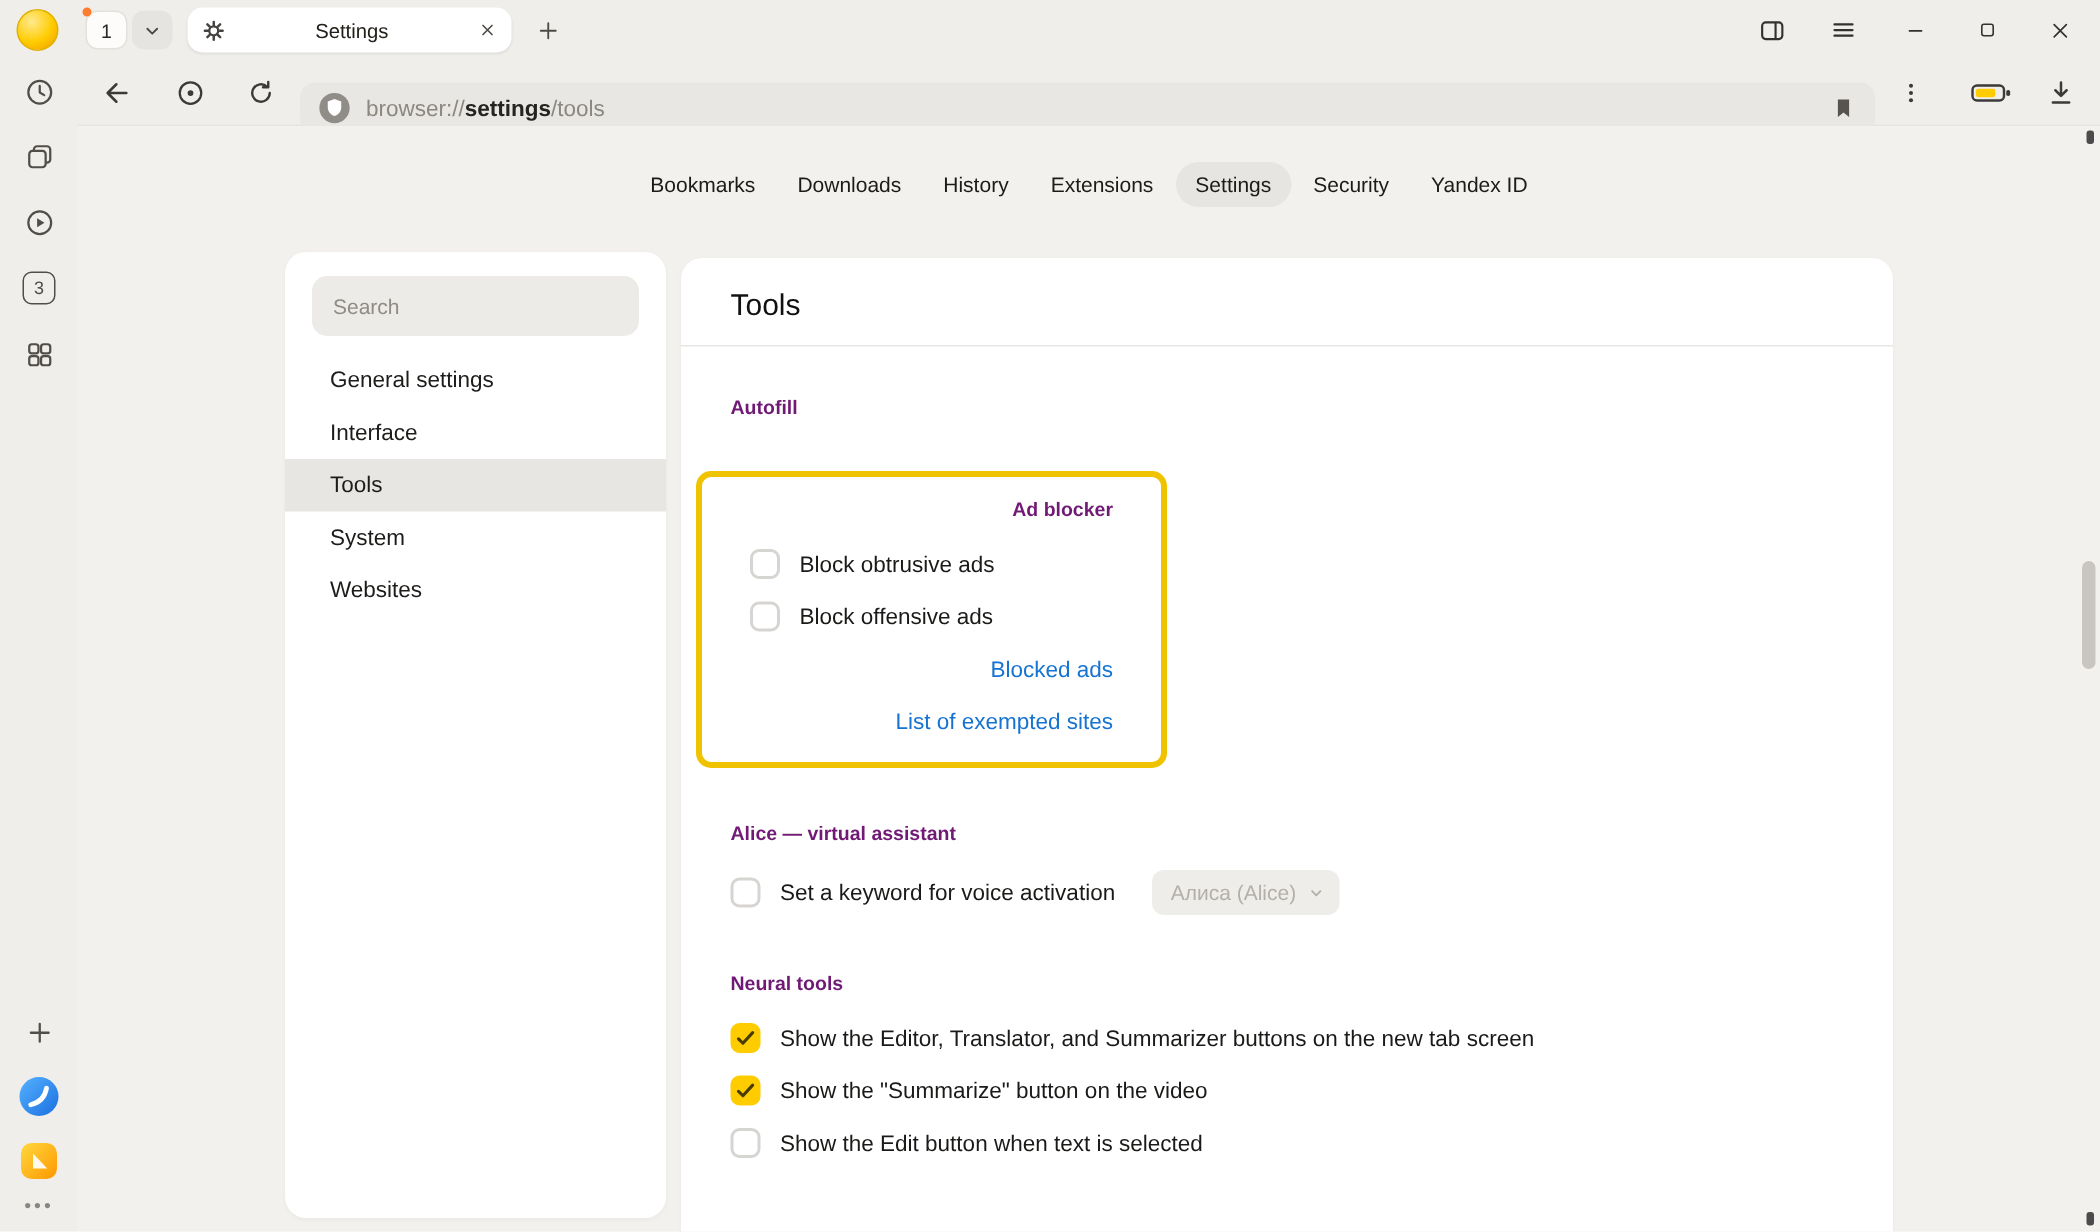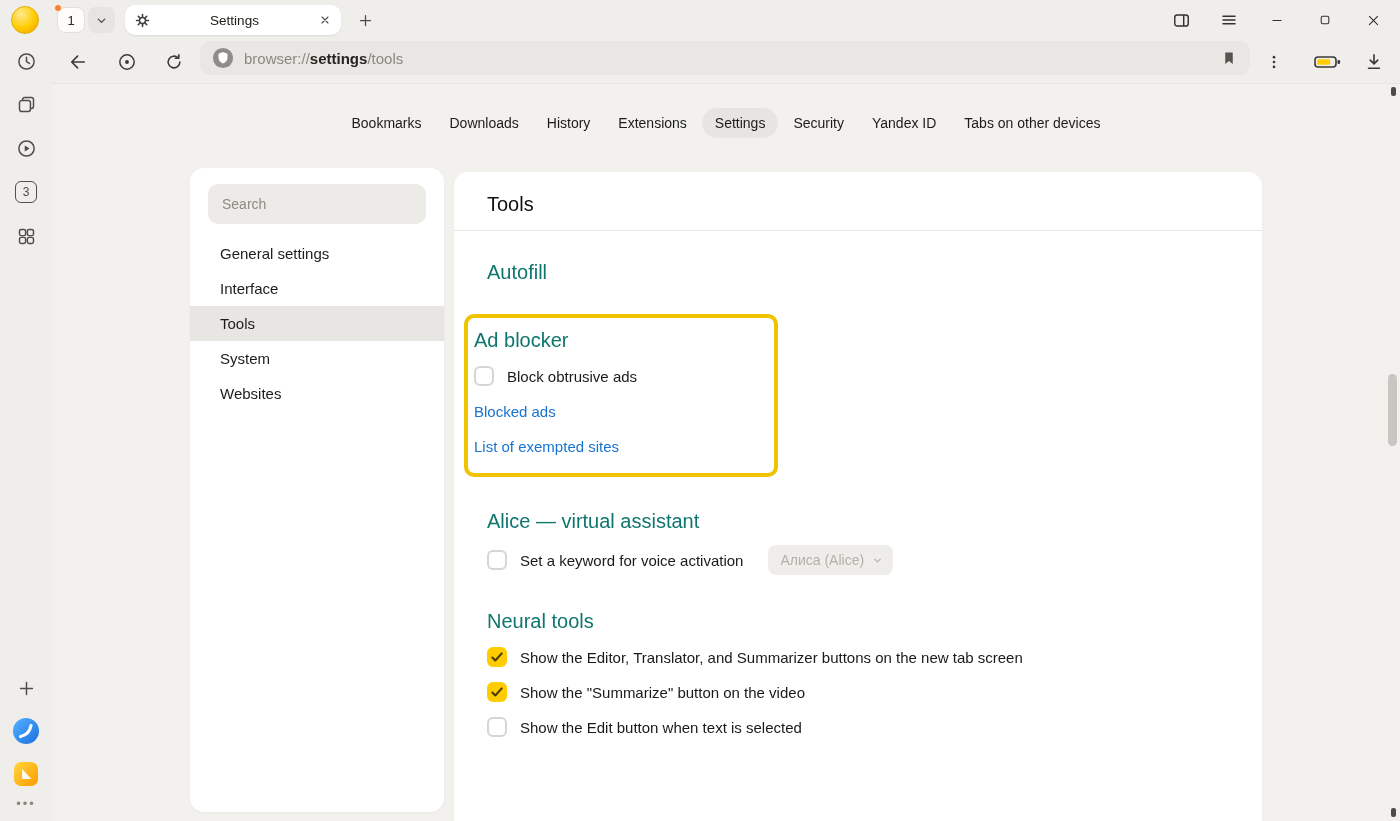--- a/index.html
+++ b/index.html
@@ -30,21 +30,21 @@
     border-radius:10px; display:flex; align-items:center; padding:0 10px;
     box-shadow:0 1px 2px rgba(0,0,0,.08); }
   .tab-active .tab-title { flex:1; text-align:center; font-size:13.5px; color:#222019; }
   .newtab-btn { position:absolute; left:352px; top:7px; width:27px; height:26px;
     display:flex; align-items:center; justify-content:center; border-radius:8px; }
   .win-btn { position:absolute; top:6px; width:30px; height:28px; display:flex; align-items:center; justify-content:center; }
 
   
   .toolbar { position:absolute; top:40px; left:52px; width:1348px; height:44px; border-bottom:1px solid #e7e5e1; }
   .tool-btn { position:absolute; top:10px; width:24px; height:24px; display:flex; align-items:center; justify-content:center; }
-  .urlbar { position:absolute; left:148px; top:1px; width:1050px; height:34px; background:#e9e7e3;
+  .urlbar { position:absolute; left:148px; top:15px; width:1050px; height:34px; background:#e9e7e3;
     border-radius:10px; display:flex; align-items:center; padding:0 12px; }
   .url-text { margin-left:10px; flex:1; font-size:15px; white-space:nowrap; }
   .url-scheme, .url-path { color:#8b8781; }
   .url-host { color:#262420; font-weight:600; }
 
   
   .rail { position:absolute; left:0; top:40px; width:52px; height:781px; }
   .rail-item { position:absolute; left:12px; width:28px; height:28px; display:flex; align-items:center; justify-content:center; color:#514e49; }
   .tab-stack-badge { width:22px; height:22px; border:1.7px solid #514e49; border-radius:6px;
     display:flex; align-items:center; justify-content:center; font-size:12px; color:#514e49; }
@@ -66,32 +66,32 @@
   .side-list { margin-top:12px; }
   .side-item { height:35px; display:flex; align-items:center; padding:0 30px; font-size:15px; color:#1d1c1a; cursor:pointer; }
   .side-item.selected { background:#e8e6e3; }
 
   .main-card { position:absolute; left:402px; top:88px; width:808px; height:760px; background:#fff;
     border-radius:14px; box-shadow:0 1px 3px rgba(0,0,0,.04); overflow:hidden; }
   .card-header { padding:18px 33px 12px; border-bottom:1px solid #e8e6e3; }
   .page-title { font-size:20px; font-weight:500; color:#121110; line-height:28px; }
   .card-body { padding:0 33px 30px; }
 
-  .section-heading { margin-top:31px; font-size:20px; font-weight:400; color:#0f766e; line-height:20px; }
+  .section-heading { margin-top:31px; font-size:13px; font-weight:700; color:#701a75; line-height:20px; }
   .check-row { display:flex; align-items:center; gap:13px; margin-top:14px; min-height:24px; }
   .check-row + .check-row { margin-top:11px; }
   .checkbox { width:20px; height:20px; border-radius:6px; flex:none; cursor:pointer; }
   .checkbox.unchecked { background:#fff; border:2px solid #d7d5d1; }
   .checkbox.checked { background:#ffcc00; display:flex; align-items:center; justify-content:center; }
   .check-label { font-size:15px; color:#1b1a18; }
   a.link { font-size:15px; color:#1673d1; text-decoration:none; cursor:pointer; }
   .inline-link { margin-left:17px; }
 
   .highlight-box { margin:32px 0 0 -23px; width:314px; border:4px solid #f0c300; border-radius:10px;
-    padding:10px 6px 15px; }
+    padding:10px 32px 15px;text-align:right; }
   .highlight-box .section-heading { margin-top:2px; }
   .box-link-row { margin-top:13px; line-height:22px; }
 
   .dropdown { margin-left:12px; height:30px; background:#efede9; border-radius:8px; display:flex;
     align-items:center; gap:8px; padding:0 10px 0 12px; cursor:default; }
   .dropdown .dropdown-value { font-size:14px; color:#b3b0ab; }
 
   .scroll-thumb { position:absolute; right:3px; top:290px; width:9px; height:72px; background:#c9c6c1; border-radius:5px; }
   .scroll-cap { position:absolute; right:4px; width:5px; height:9px; background:#4c4c4c; border-radius:2px; }
   .scroll-cap.top { top:3px; }
@@ -335,21 +335,20 @@
 <div class="content">
 
   <div class="topnav">
     <div class="topnav-item">Bookmarks</div>
     <div class="topnav-item">Downloads</div>
     <div class="topnav-item">History</div>
     <div class="topnav-item">Extensions</div>
     <div class="topnav-item active">Settings</div>
     <div class="topnav-item">Security</div>
     <div class="topnav-item">Yandex ID</div>
-    <div class="topnav-item">Tabs on other devices</div>
   </div>
 
   <div class="side-card">
     <div class="search-box">
       <input type="text" placeholder="Search" style="">
     </div>
     <div class="side-list">
       <div class="side-item">General settings</div>
       <div class="side-item">Interface</div>
       <div class="side-item selected">Tools</div>
@@ -365,20 +364,24 @@
 
     <div class="card-body">
 
       <div class="section-heading">Autofill</div>
 
       <div class="highlight-box">
         <div class="section-heading">Ad blocker</div>
         <div class="check-row">
           <span class="checkbox unchecked"></span>
           <span class="check-label">Block obtrusive ads</span>
+        </div>
+        <div class="check-row">
+          <span class="checkbox unchecked"></span>
+          <span class="check-label">Block offensive ads</span>
         </div>
         <div class="box-link-row">
           <a class="link">Blocked ads</a>
         </div>
         <div class="box-link-row">
           <a class="link">List of exempted sites</a>
         </div>
       </div>
 
       <div class="section-heading" style="margin-top:34px;">Alice — virtual assistant</div>

